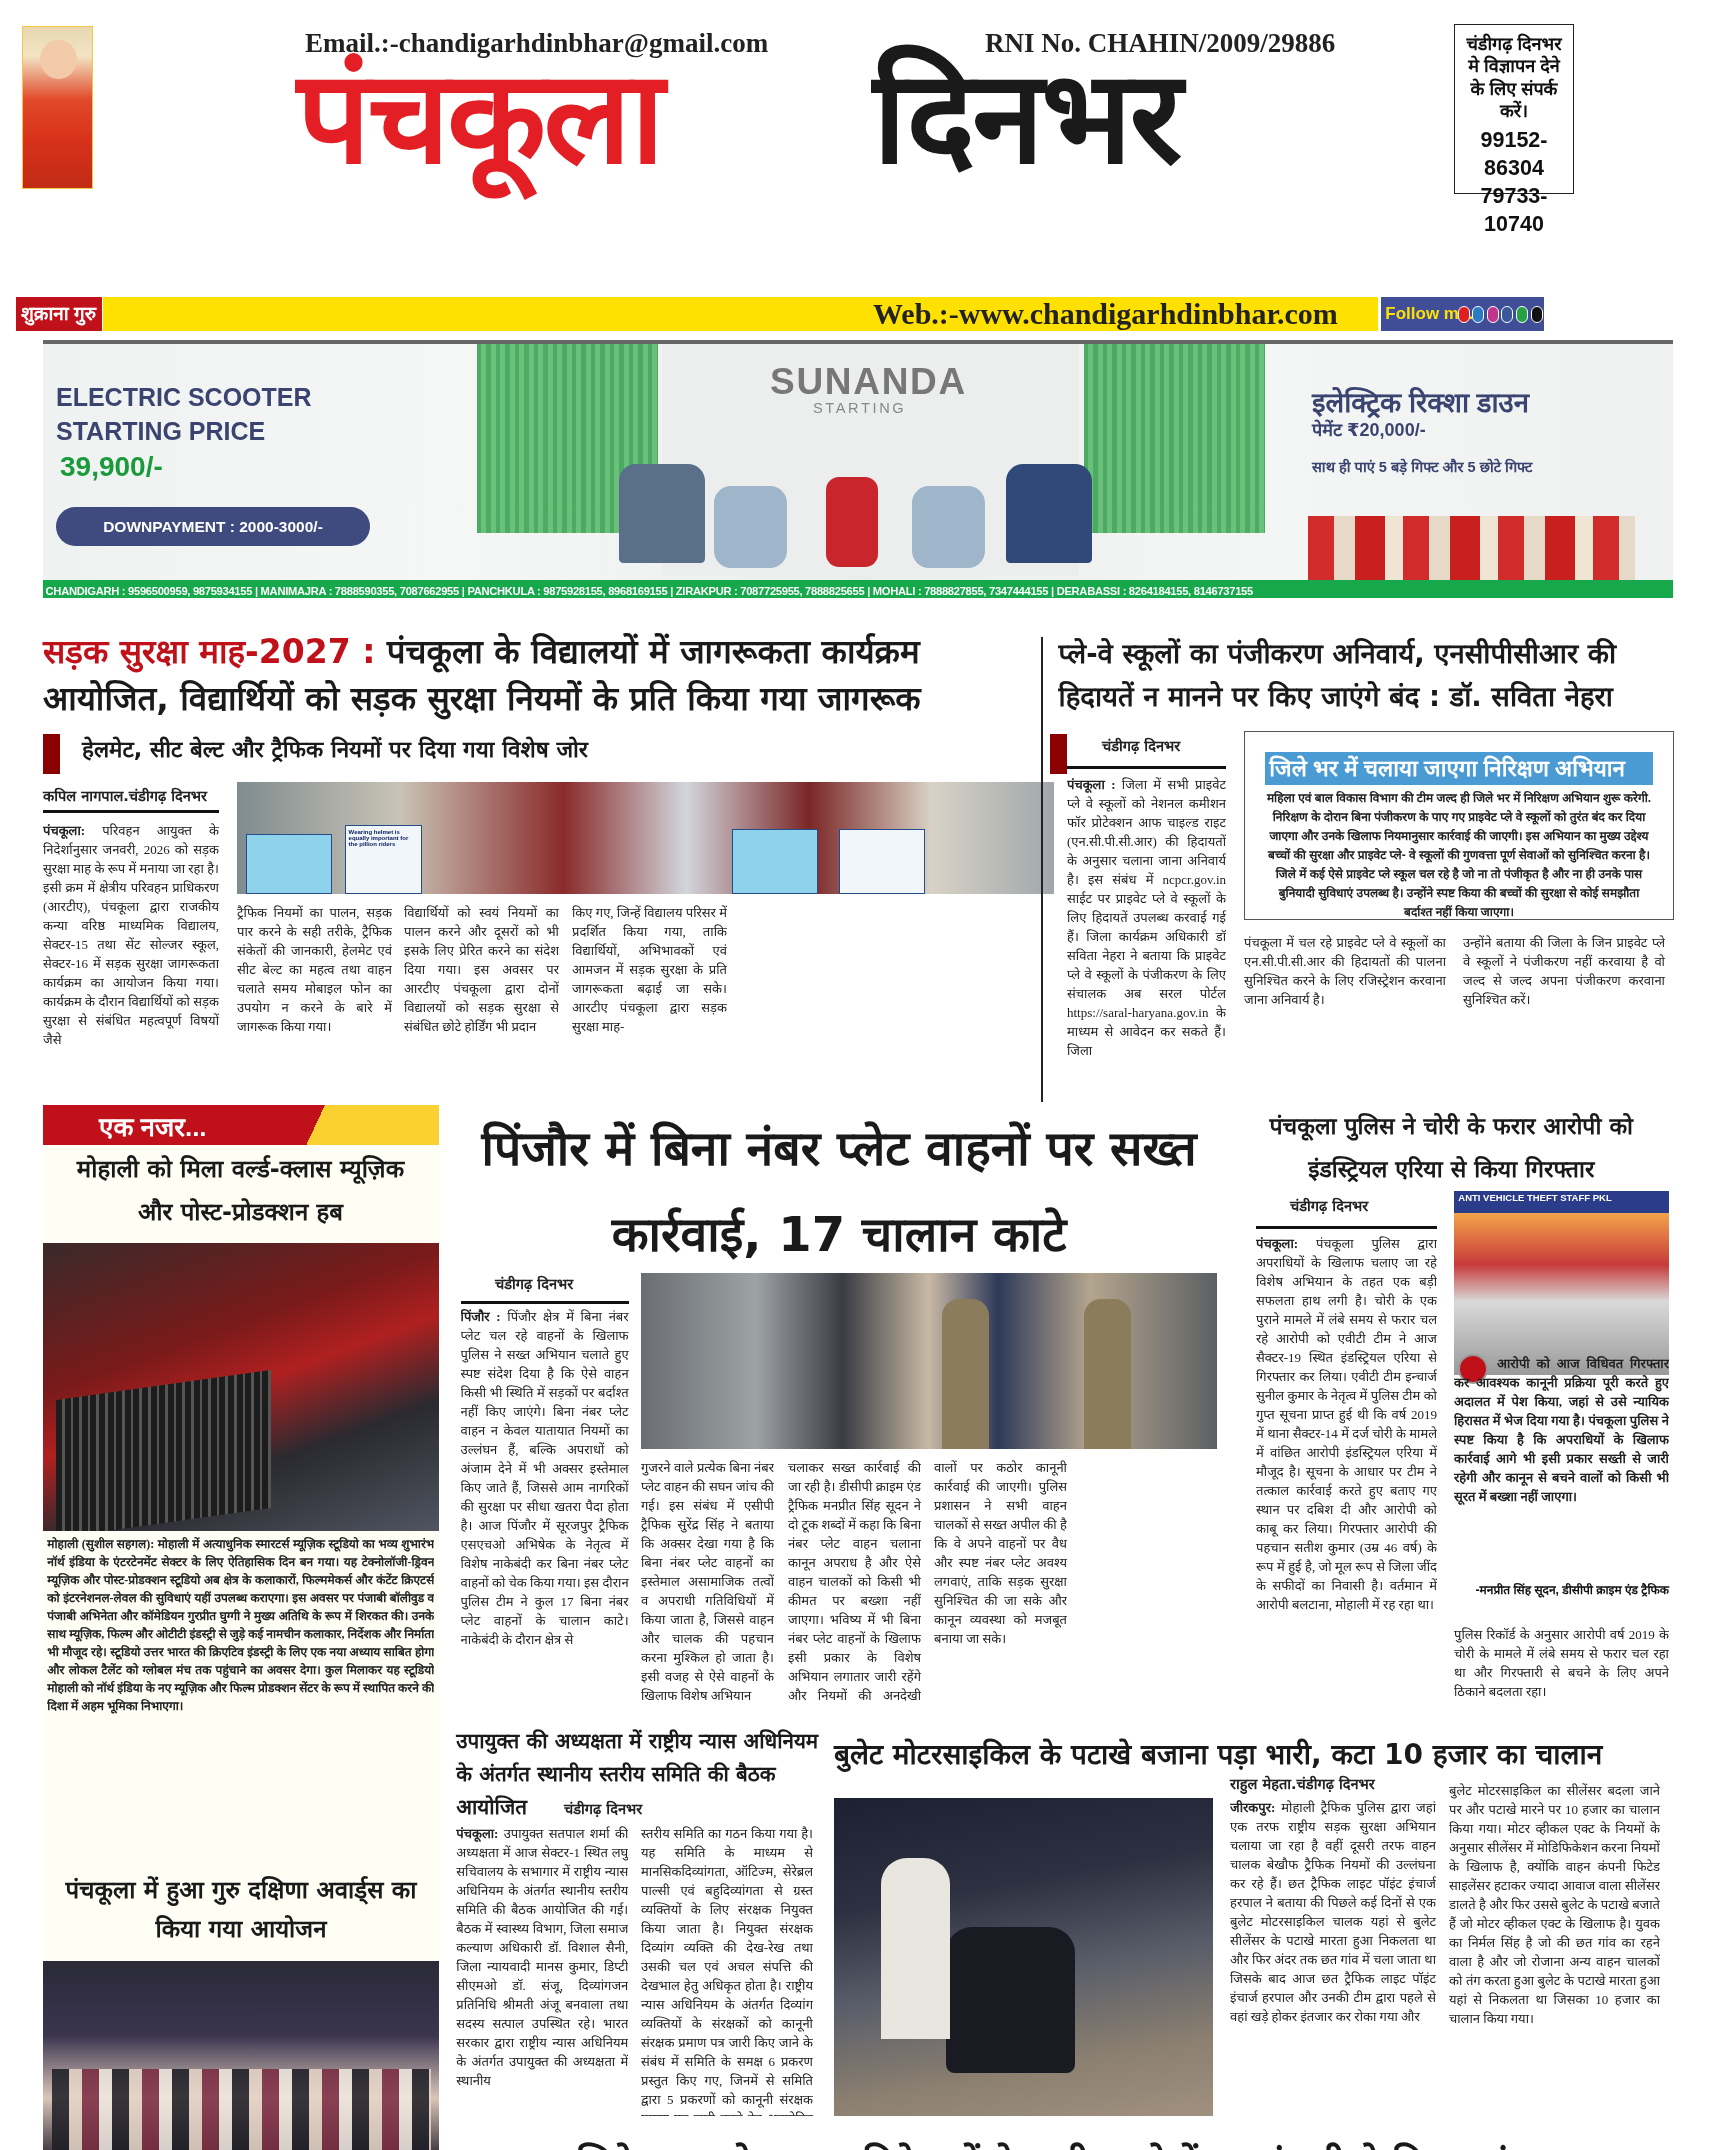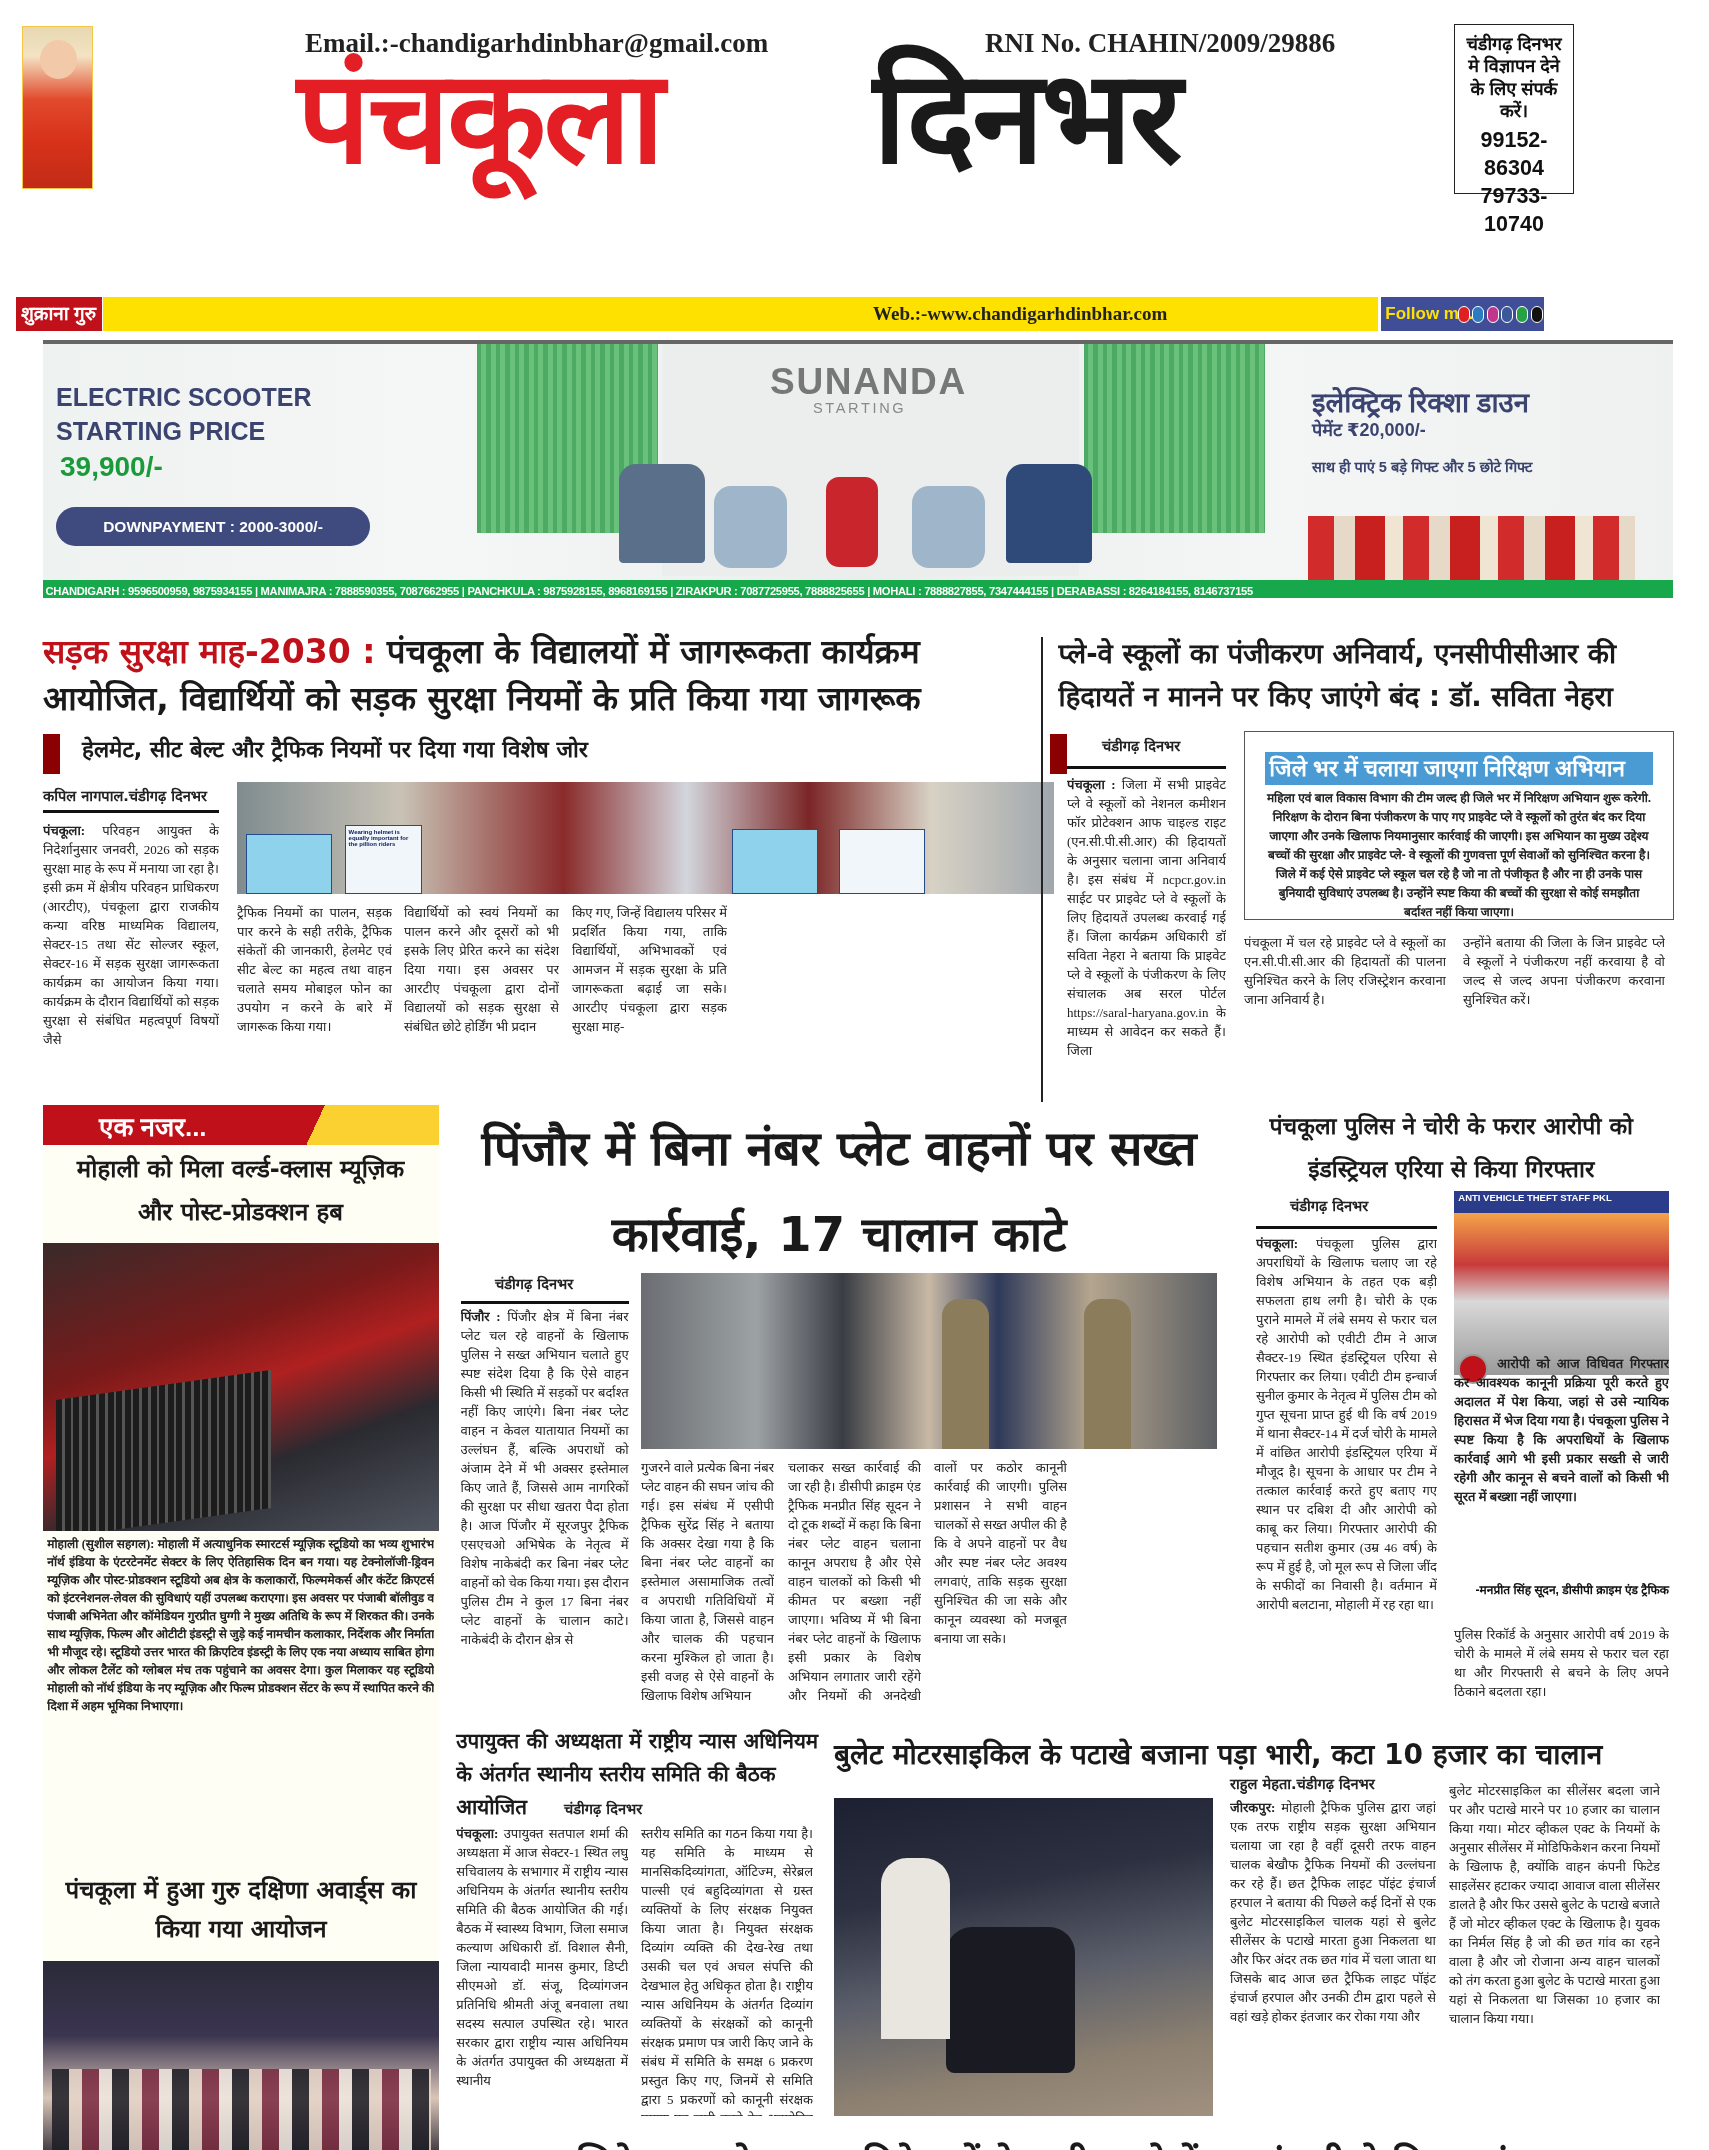--- a/index.html
+++ b/index.html
@@ -30,21 +30,21 @@
     <div style="font-weight:bold;font-size:18px;line-height:22.4px;">चंडीगढ़ दिनभर</div>
     <div style="font-weight:bold;font-size:18px;line-height:22.4px;">मे विज्ञापन देने</div>
     <div style="font-weight:bold;font-size:18px;line-height:22.4px;">के लिए संपर्क</div>
     <div style="font-weight:bold;font-size:18px;line-height:22.4px;">करें।</div>
     <div style="font-weight:bold;font-size:21.5px;line-height:28px;margin-top:3.4px;">99152-86304</div>
     <div style="font-weight:bold;font-size:21.5px;line-height:28px;">79733-10740</div>
   </div>
 
   <div class="abs" style="left:15.5px;top:297px;width:86px;height:34px;background:#c0111a;color:#fff;font-weight:bold;font-size:19px;line-height:34px;text-align:center;">शुक्राना गुरु जी</div>
   <div class="abs" style="left:103px;top:297px;width:1275px;height:34px;background:#ffe100;">
-    <span class="abs" style="left:770px;top:0;font-family:'Liberation Serif',serif;font-weight:bold;font-size:19px;line-height:34px;color:#222;white-space:nowrap;">Web.:-www.chandigarhdinbhar.com</span>
+    <span class="abs" style="left:770px;top:0;font-family:'Liberation Serif',serif;font-weight:bold;font-size:30px;line-height:34px;color:#222;white-space:nowrap;">Web.:-www.chandigarhdinbhar.com</span>
   </div>
   <div class="abs" style="left:1381px;top:297px;width:163px;height:34px;background:#3f4e97;">
     <span class="abs" style="left:4.3px;top:0;font-weight:bold;font-size:17px;line-height:34px;color:#ffe100;">Follow me.</span>
     <span class="abs" style="left:77px;top:8.6px;width:12px;height:17px;border-radius:6px;background:#e02020;border:0.9px solid #fff;"></span>
     <span class="abs" style="left:91px;top:8.6px;width:12px;height:17px;border-radius:6px;background:#2a7bc0;border:0.9px solid #fff;"></span>
     <span class="abs" style="left:106px;top:8.6px;width:12px;height:17px;border-radius:6px;background:#c1358a;border:0.9px solid #fff;"></span>
     <span class="abs" style="left:120px;top:8.6px;width:12px;height:17px;border-radius:6px;background:#3b5998;border:0.9px solid #fff;"></span>
     <span class="abs" style="left:135px;top:8.6px;width:12px;height:17px;border-radius:6px;background:#25a244;border:0.9px solid #fff;"></span>
     <span class="abs" style="left:150px;top:8.6px;width:12px;height:17px;border-radius:6px;background:#111;border:0.9px solid #fff;"></span>
   </div>
@@ -69,21 +69,21 @@
   <div class="abs" style="left:13px;top:163px;width:314px;height:39px;border-radius:19.4px;background:#3f4a7e;color:#fff;font-weight:bold;font-size:15.5px;line-height:39px;text-align:center;">DOWNPAYMENT : 2000-3000/-</div>
   <div class="abs" style="left:1269px;top:39px;font-weight:bold;font-size:27.5px;color:#3b4470;">इलेक्ट्रिक रिक्शा डाउन</div>
   <div class="abs" style="left:1269px;top:73px;font-weight:bold;font-size:18px;color:#3b4470;">पेमेंट ₹20,000/-</div>
   <div class="abs" style="left:1269px;top:112px;font-weight:bold;font-size:14.6px;color:#3b4470;">साथ ही पाएं 5 बड़े गिफ्ट और 5 छोटे गिफ्ट</div>
   <div class="abs" style="left:1265px;top:172px;width:327px;height:65px;background:repeating-linear-gradient(90deg,#d22b2b 0 26px,#e7d9c8 26px 47px,#c81f1f 47px 77px,#f0e4d2 77px 95px);"></div>
   <div class="abs" style="left:0;top:236px;width:1630px;height:22.4px;background:#16a84a;color:#fff;font-weight:bold;font-size:11.2px;line-height:22.4px;white-space:nowrap;overflow:hidden;padding-left:2.6px;letter-spacing:-0.3px;">CHANDIGARH : 9596500959, 9875934155 | MANIMAJRA : 7888590355, 7087662955 | PANCHKULA : 9875928155, 8968169155 | ZIRAKPUR : 7087725955, 7888825655 | MOHALI : 7888827855, 7347444155 | DERABASSI : 8264184155, 8146737155</div>
 </div>
 
 <div class="abs" style="left:43px;top:619px;width:1015px;height:486px;">
   <div class="abs hl" style="left:0;top:13px;font-size:33px;white-space:nowrap;">
-    <span style="color:#c0111a;">सड़क सुरक्षा माह-2030 :</span>
+    <span style="color:#c0111a;">सड़क सुरक्षा माह-2027 :</span>
     <span>पंचकूला के विद्यालयों में जागरूकता कार्यक्रम</span>
   </div>
   <div class="abs hl" style="left:0;top:60px;font-size:33px;white-space:nowrap;">आयोजित, विद्यार्थियों को सड़क सुरक्षा नियमों के प्रति किया गया जागरूक</div>
   <div class="abs" style="left:0;top:115px;width:17px;height:40px;background:#8b0000;"></div>
   <div class="abs hl" style="left:39px;top:117px;font-size:22.4px;white-space:nowrap;">हेलमेट, सीट बेल्ट और ट्रैफिक नियमों पर दिया गया विशेष जोर</div>
   <div class="abs" style="left:1007px;top:115px;width:17px;height:40px;background:#8b0000;"></div>
 
   <div class="abs byline" style="left:0;top:166px;">कपिल नागपाल.चंडीगढ़ दिनभर</div>
   <div class="abs rule" style="left:0;top:191px;width:176px;"></div>
   <div class="abs col-text" style="left:0;top:202px;width:176px;height:280px;">

